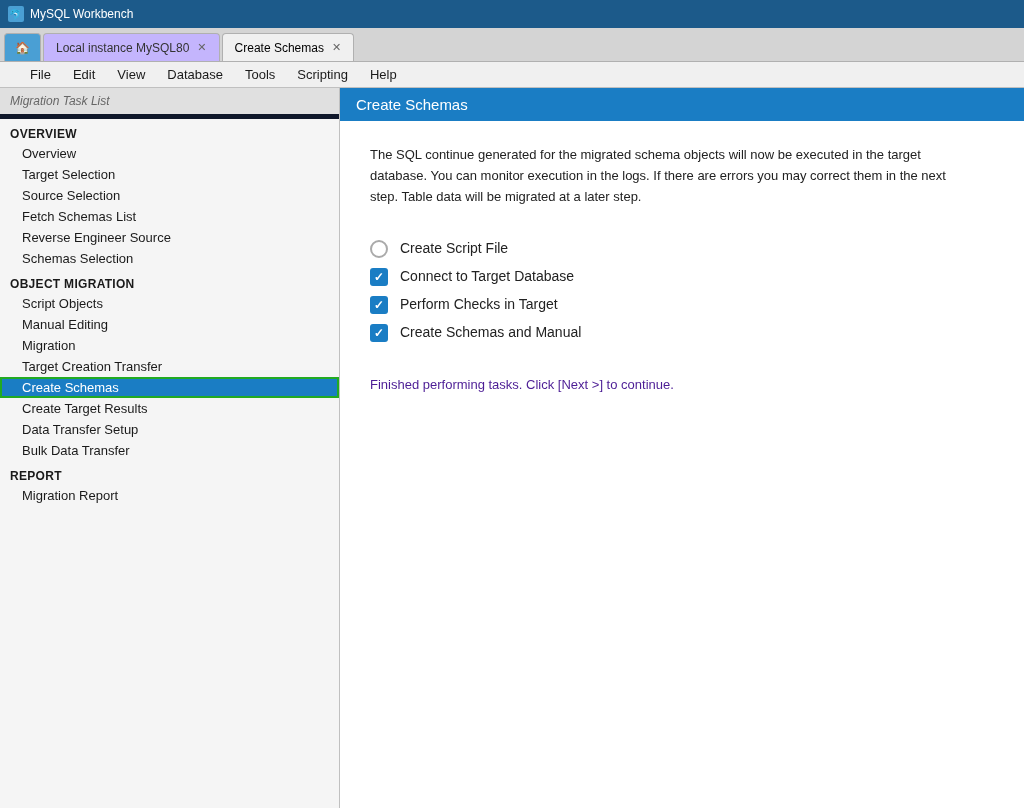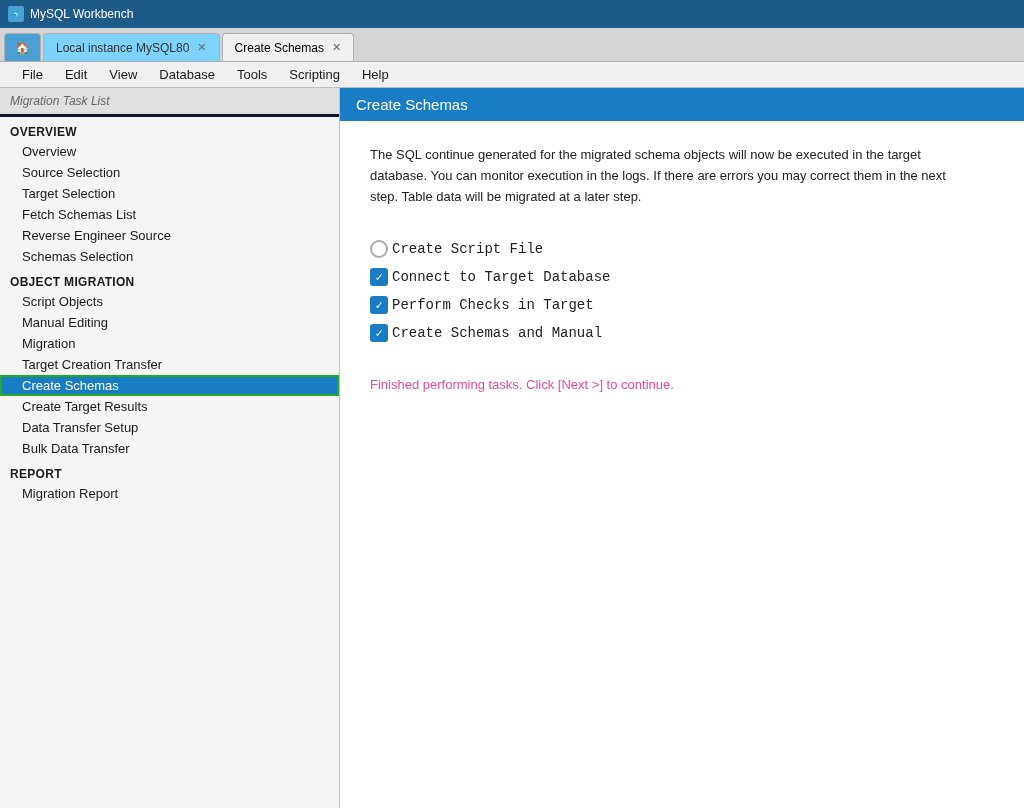--- a/index.html
+++ b/index.html
@@ -44,21 +44,21 @@
       display: flex;
       align-items: flex-end;
       padding: 0 4px;
       border-bottom: 1px solid #b0b0b0;
     }
     .tab {
       height: 28px;
       display: flex;
       align-items: center;
       padding: 0 12px;
-      background: #7dd3fc;
+      background: #c4b5fd;
       border: 1px solid #b0b0b0;
       border-bottom: none;
       cursor: pointer;
       gap: 8px;
       font-size: 12px;
       color: #333;
       border-radius: 4px 4px 0 0;
       margin-right: 2px;
     }
     .tab.active {
@@ -75,21 +75,21 @@
       color: #666;
       cursor: pointer;
     }
 
     
     .menu-bar {
       background: #f0f0f0;
       height: 26px;
       display: flex;
       align-items: center;
-      padding: 0 12px;
+      padding: 0 20px;
       border-bottom: 1px solid #c0c0c0;
       gap: 2px;
     }
     .menu-item {
       padding: 2px 10px;
       cursor: pointer;
       font-size: 13px;
       color: #1a1a1a;
     }
 
@@ -105,21 +105,21 @@
       background: #f5f5f5;
       border-right: 1px solid #c0c0c0;
       overflow-y: auto;
       flex-shrink: 0;
     }
     .sidebar-header {
       background: #e0e0e0;
       padding: 6px 10px;
       font-size: 12px;
       color: #666;
-      border-bottom: 3px solid #0f172a;
+      border-bottom: 5px solid #0f172a;
       font-style: italic;
     }
     .sidebar-section {
       padding: 8px 10px 2px 10px;
       font-weight: bold;
       font-size: 12px;
       color: #1a1a1a;
       text-transform: uppercase;
       letter-spacing: 0.3px;
     }
@@ -162,26 +162,25 @@
       max-width: 580px;
     }
 
     
     .options-list {
       list-style: none;
       margin-bottom: 30px;
     }
     .options-list li {
       display: flex;
-      align-items: center;
-      gap: 4px;
+      align-items: flex-start;
+      gap: 12px;
       padding: 5px 0;
       font-size: 14px;
       color: #222;
-      font-family: Liberation Mono, monospace;
     }
 
     
     .radio-btn {
       width: 18px;
       height: 18px;
       border-radius: 50%;
       border: 2px solid #aaa;
       background: white;
       flex-shrink: 0;
@@ -200,21 +199,21 @@
       display: flex;
       align-items: center;
       justify-content: center;
       color: white;
       font-size: 12px;
       font-weight: bold;
     }
 
     .finished-text {
       font-size: 13px;
-      color: #ec4899;
+      color: #4c1d95;
       margin-top: 16px;
     }
   </style>
 </head>
 <body>
 
 <div class="title-bar">
   <div class="title-bar-icon">🐬</div>
   <span>MySQL Workbench</span>
 </div>
@@ -244,22 +243,22 @@
 </div>
 
 <div class="main-area">
 
   <div class="sidebar">
     <div class="sidebar-header">Migration Task List</div>
 
     <div class="sidebar-section">OVERVIEW</div>
     <div class="sidebar-item">Overview</div>
 
+    <div class="sidebar-item">Target Selection</div>
     <div class="sidebar-item">Source Selection</div>
-    <div class="sidebar-item">Target Selection</div>
     <div class="sidebar-item">Fetch Schemas List</div>
     <div class="sidebar-item">Reverse Engineer Source</div>
     <div class="sidebar-item">Schemas Selection</div>
 
     <div class="sidebar-section">OBJECT MIGRATION</div>
     <div class="sidebar-item">Script Objects</div>
     <div class="sidebar-item">Manual Editing</div>
     <div class="sidebar-item">Migration</div>
     <div class="sidebar-item">Target Creation Transfer</div>
     <div class="sidebar-item active">Create Schemas</div>

